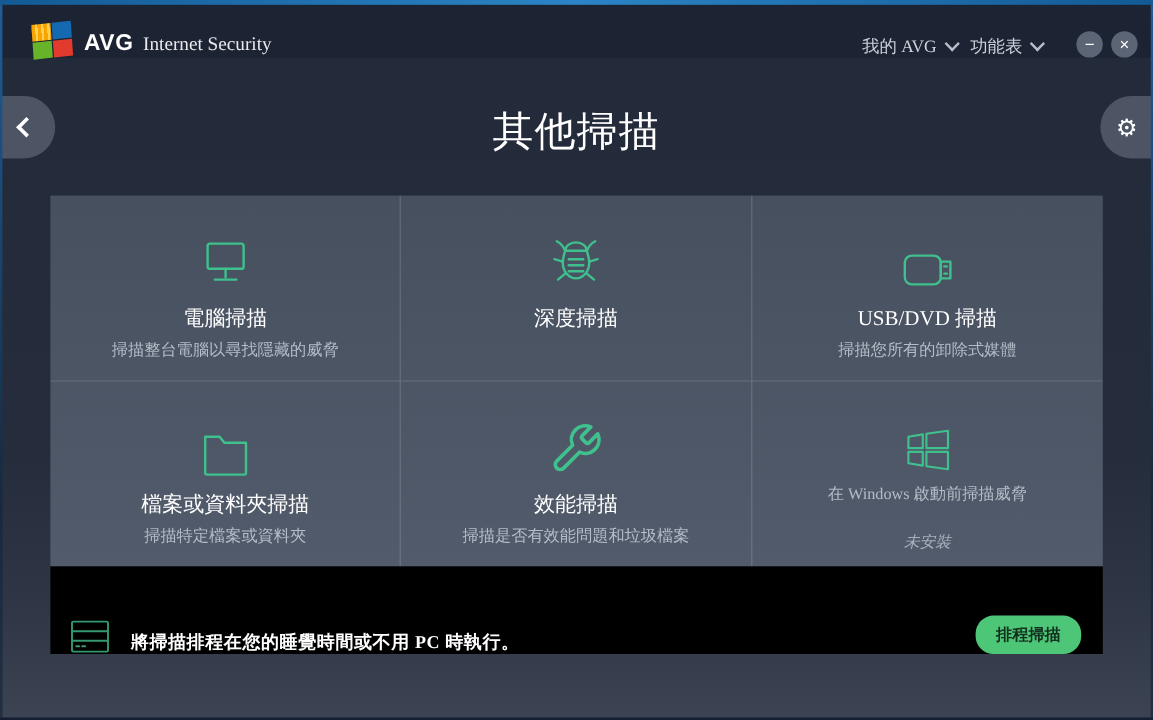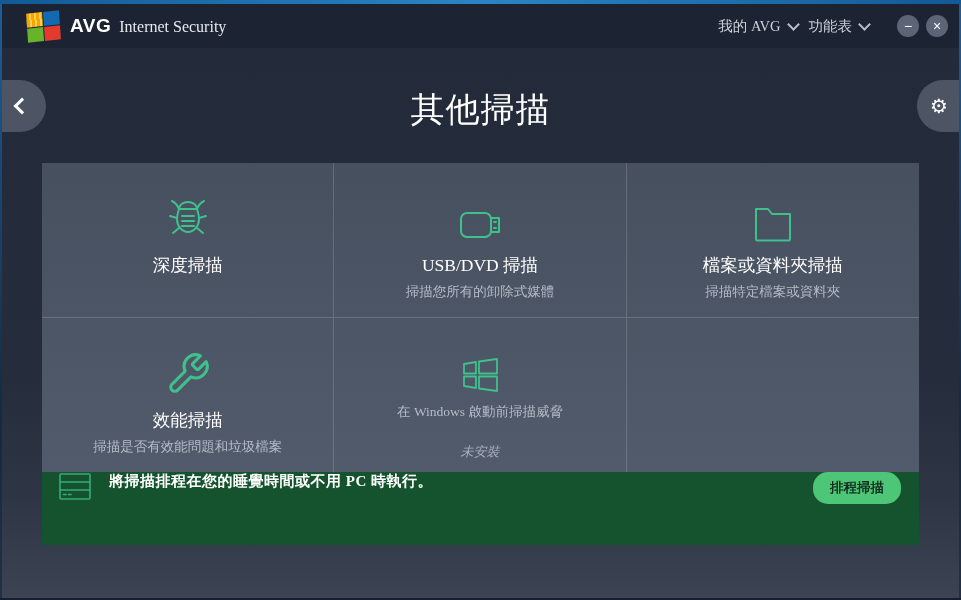--- a/index.html
+++ b/index.html
@@ -12,21 +12,21 @@
   
   .top-strip { position:absolute; top:0; left:0; right:0; height:4px;
     background:linear-gradient(90deg,#135a95,#2b84c6 50%,#135a95); z-index:30; }
   .edge { position:absolute; top:4px; bottom:0; width:2px; z-index:30;
     background:linear-gradient(180deg,#1e5d99,#16293f 70%,#233043); }
   .edge.left { left:0; } .edge.right { right:0; }
   .bottom-strip { position:absolute; bottom:0; left:0; right:0; height:2px; background:#141f33; z-index:30; }
 
   
   .titlebar { position:absolute; top:4px; left:0; right:0; height:44px;
-    background:#1c2332; display:flex; align-items:center; z-index:20; }
+    background:#1c2332; display:flex; align-items:flex-end; z-index:20; }
   .logo { width:33px; height:29px; margin-left:27px; display:grid;
     grid-template-columns:1fr 1fr; grid-template-rows:1fr 1fr; gap:1px;
     transform:rotate(-4deg) skewY(-2deg); flex:none; }
   .logo div:nth-child(1){ background:repeating-linear-gradient(90deg,#f7a600 0 3px,#ffcf57 3px 5px); }
   .logo div:nth-child(2){ background:#1569b0; }
   .logo div:nth-child(3){ background:#67b42b; }
   .logo div:nth-child(4){ background:#e23b2d; }
   .brand { display:flex; align-items:baseline; margin-left:10px; }
   .brand-avg { font-family:"Liberation Sans",sans-serif; font-weight:bold; font-size:19px; color:#fff; letter-spacing:.5px; }
   .brand-product { font-size:16px; color:#e9eaee; margin-left:8px; }
@@ -67,21 +67,21 @@
   .tile:nth-child(n+4) { border-bottom:none; }
   .tile-icon { height:52px; display:flex; align-items:flex-end; justify-content:center; color:var(--accent,#3fc08d); }
   .tile-icon svg { display:block; }
   .tile-title { margin-top:11px; font-size:17.5px; color:#fff; }
   .tile-sub { margin-top:6px; font-size:13.5px; color:#b5bcc8; }
   .tile-badge { position:absolute; left:0; right:0; bottom:11px; font-size:13px;
     font-style:italic; color:#a9b0bc; }
 
   
   .schedule-bar { position:absolute; left:42px; top:472px; width:877px; height:73px;
-    background:#14532d; display:flex; align-items:flex-start; }
+    background:#000000; display:flex; align-items:flex-end; }
   .sched-icon { margin-left:16px; color:var(--accent,#3fc08d); opacity:.8; flex:none; display:flex; }
   .sched-text { margin-left:17px; font-size:15px; font-weight:bold; color:#fff; letter-spacing:.5px; }
   .sched-btn { margin-left:auto; margin-right:18px; background:var(--btn-green,#4ec678);
     color:#12301d; font-weight:bold; font-size:13.5px; padding:7px 17px; border-radius:15px;
     border:none; font-family:inherit; cursor:pointer; }
 </style>
 </head>
 <body>
 
 <div class="top-strip"></div>
@@ -125,20 +125,31 @@
 <div class="back-btn">
   <span class="back-chev"></span>
 </div>
 <div class="page-title">其他掃描</div>
 <div class="gear-btn">
   <span>⚙</span>
 </div>
 
 <div class="grid">
 
+  <div class="tile">
+    <div class="tile-icon">
+      <svg width="48" height="46" viewBox="0 0 48 46" fill="none" stroke="currentColor" stroke-width="2" stroke-linecap="round" stroke-linejoin="round">
+        <rect x="9" y="7" width="30" height="21" rx="2"></rect>
+        <path d="M24 28 v7"></path>
+          <path d="M15 37 h18"></path>
+      </svg>
+    </div>
+    <div class="tile-title">電腦掃描</div>
+    <div class="tile-sub">掃描整台電腦以尋找隱藏的威脅</div>
+  </div>
 
   <div class="tile">
     <div class="tile-icon">
       <svg width="46" height="48" viewBox="0 0 46 48" fill="none" stroke="currentColor" stroke-width="2" stroke-linecap="round" stroke-linejoin="round">
         <path d="M14 15 C12 10 9 8 7 7"></path>
         <path d="M32 15 C34 10 37 8 39 7"></path>
         <path d="M14 15 a9 7 0 0 1 18 0"></path>
         <path d="M14 15 h18 c1 3 2 6 2 10 a11 13 0 0 1 -22 0 c0 -4 1 -7 2 -10 z"></path>
         <path d="M17 22 h12"></path>
           <path d="M17 27 h12"></path>

